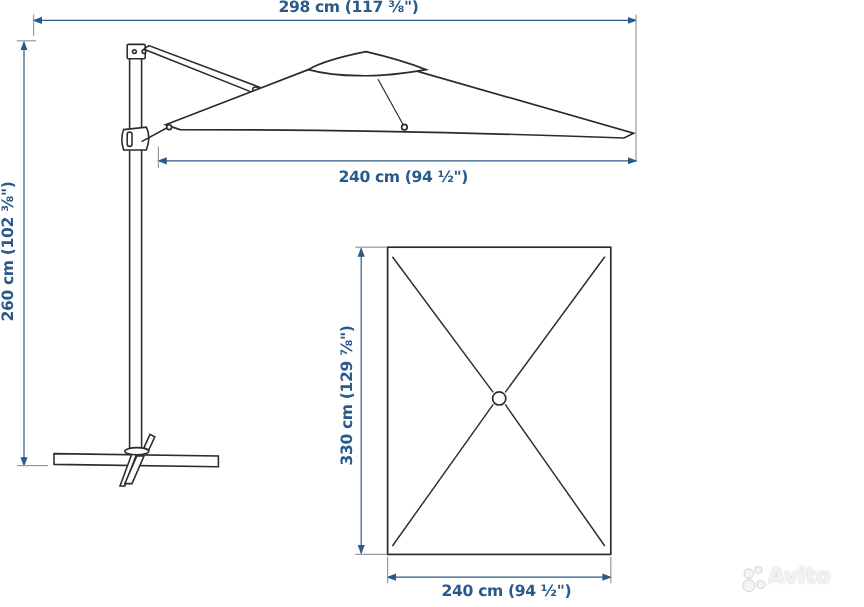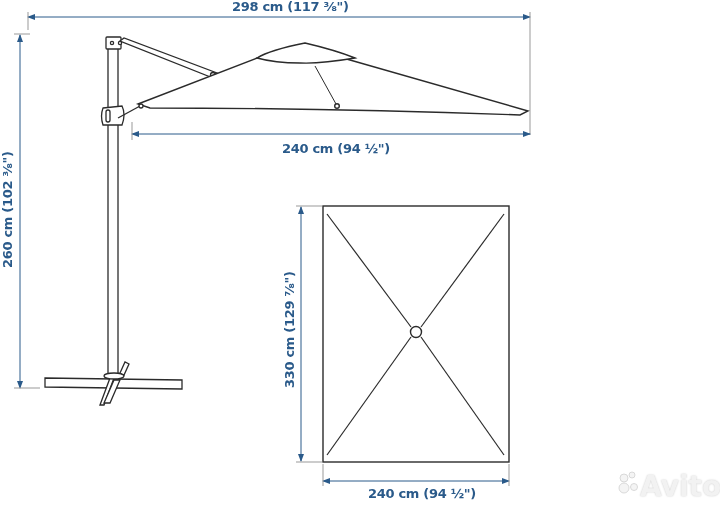--- a/index.html
+++ b/index.html
@@ -1,20 +1,20 @@
 <!DOCTYPE html>
 <html><head>
 <meta charset="utf-8">
 <style>
   html,body{margin:0;padding:0;background:#ffffff;}
   body{width:720px;height:506px;position:relative;overflow:hidden;font-family:"Liberation Sans",sans-serif;}
   svg{position:absolute;left:0;top:0;}
   .dim-label{position:absolute;color:#2a5a8a;font-weight:bold;font-size:13px;white-space:nowrap;font-family:"DejaVu Sans",sans-serif;letter-spacing:-0.3px;}
   .vert{transform-origin:left top;transform:rotate(-90deg);}
-  .watermark{position:absolute;left:612px;top:470px;color:#f2f2f2;font-size:28px;font-weight:bold;font-family:"DejaVu Sans",sans-serif;text-shadow:0 0 2px #c8c8c8;}
+  .watermark{position:absolute;left:612px;top:470px;color:#f2f2f2;font-size:18px;font-weight:bold;font-family:"DejaVu Sans",sans-serif;text-shadow:0 0 2px #c8c8c8;}
 </style>
 </head>
 <body>
 
 <svg width="720" height="506" viewBox="0 0 720 506">
   <defs>
     <marker id="arr" markerWidth="8" markerHeight="8" refX="7" refY="4" orient="auto-start-reverse" markerUnits="userSpaceOnUse">
       <path d="M0,1 L8,4 L0,7 Z" fill="#2a5a8a"></path>
     </marker>
   </defs>

